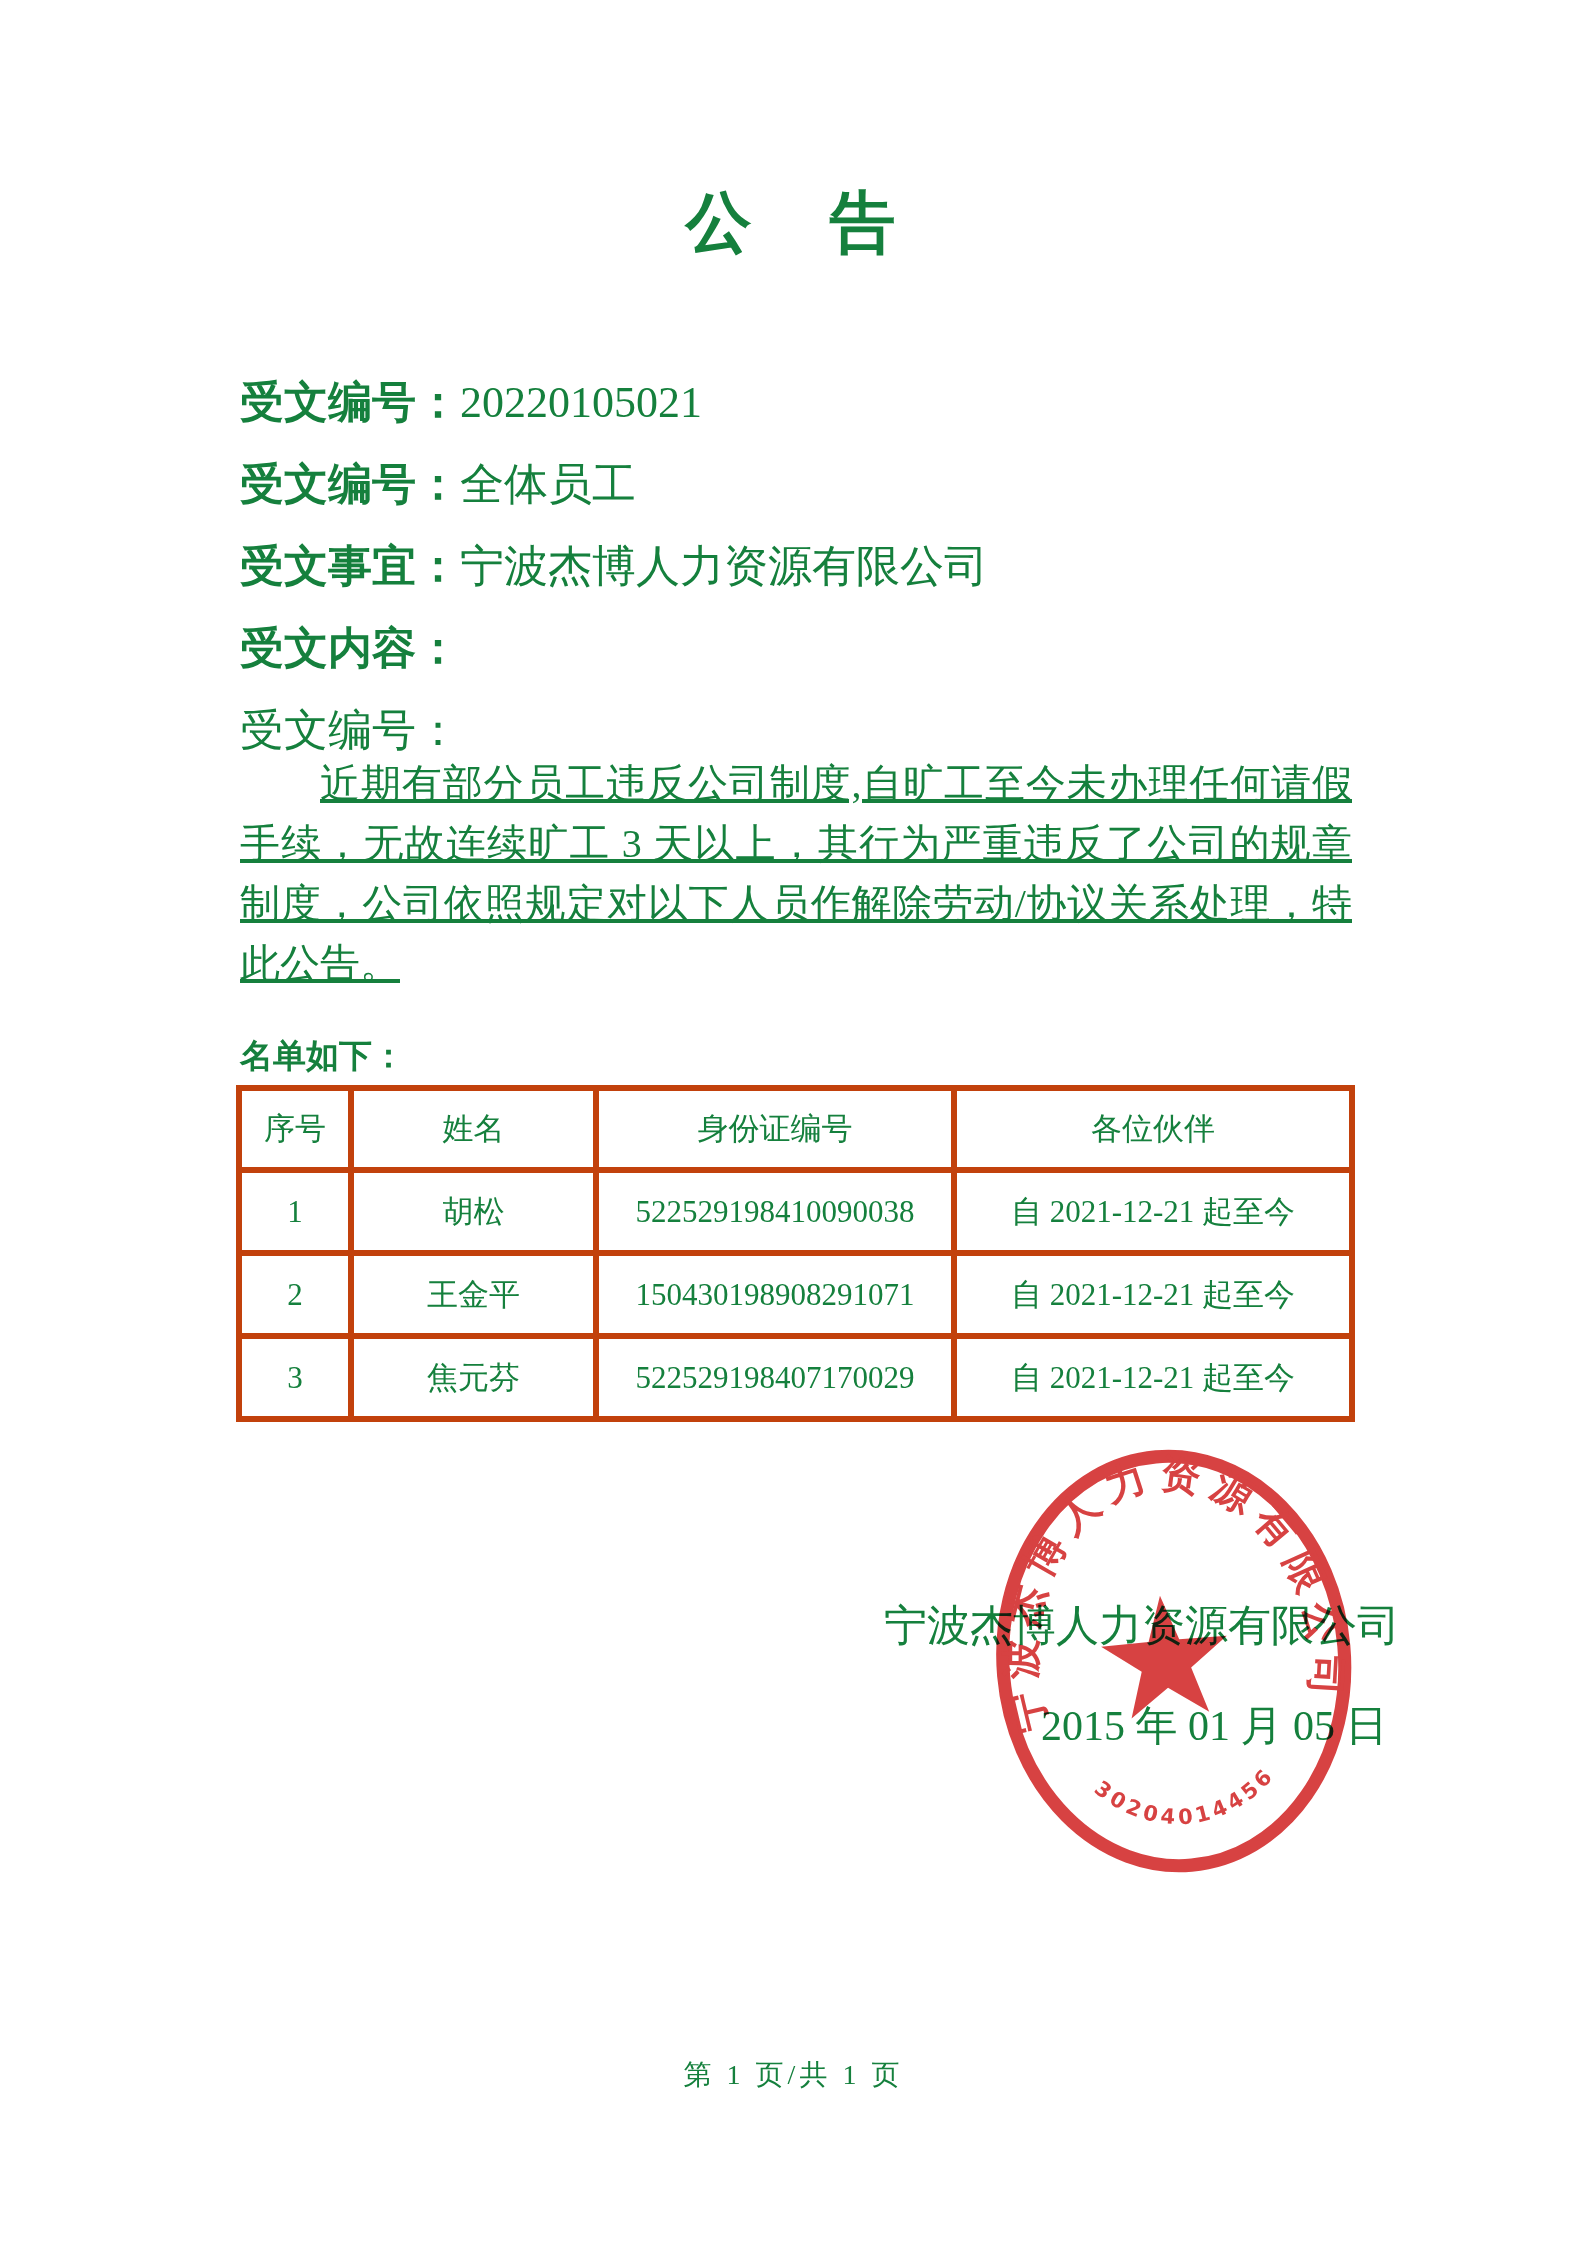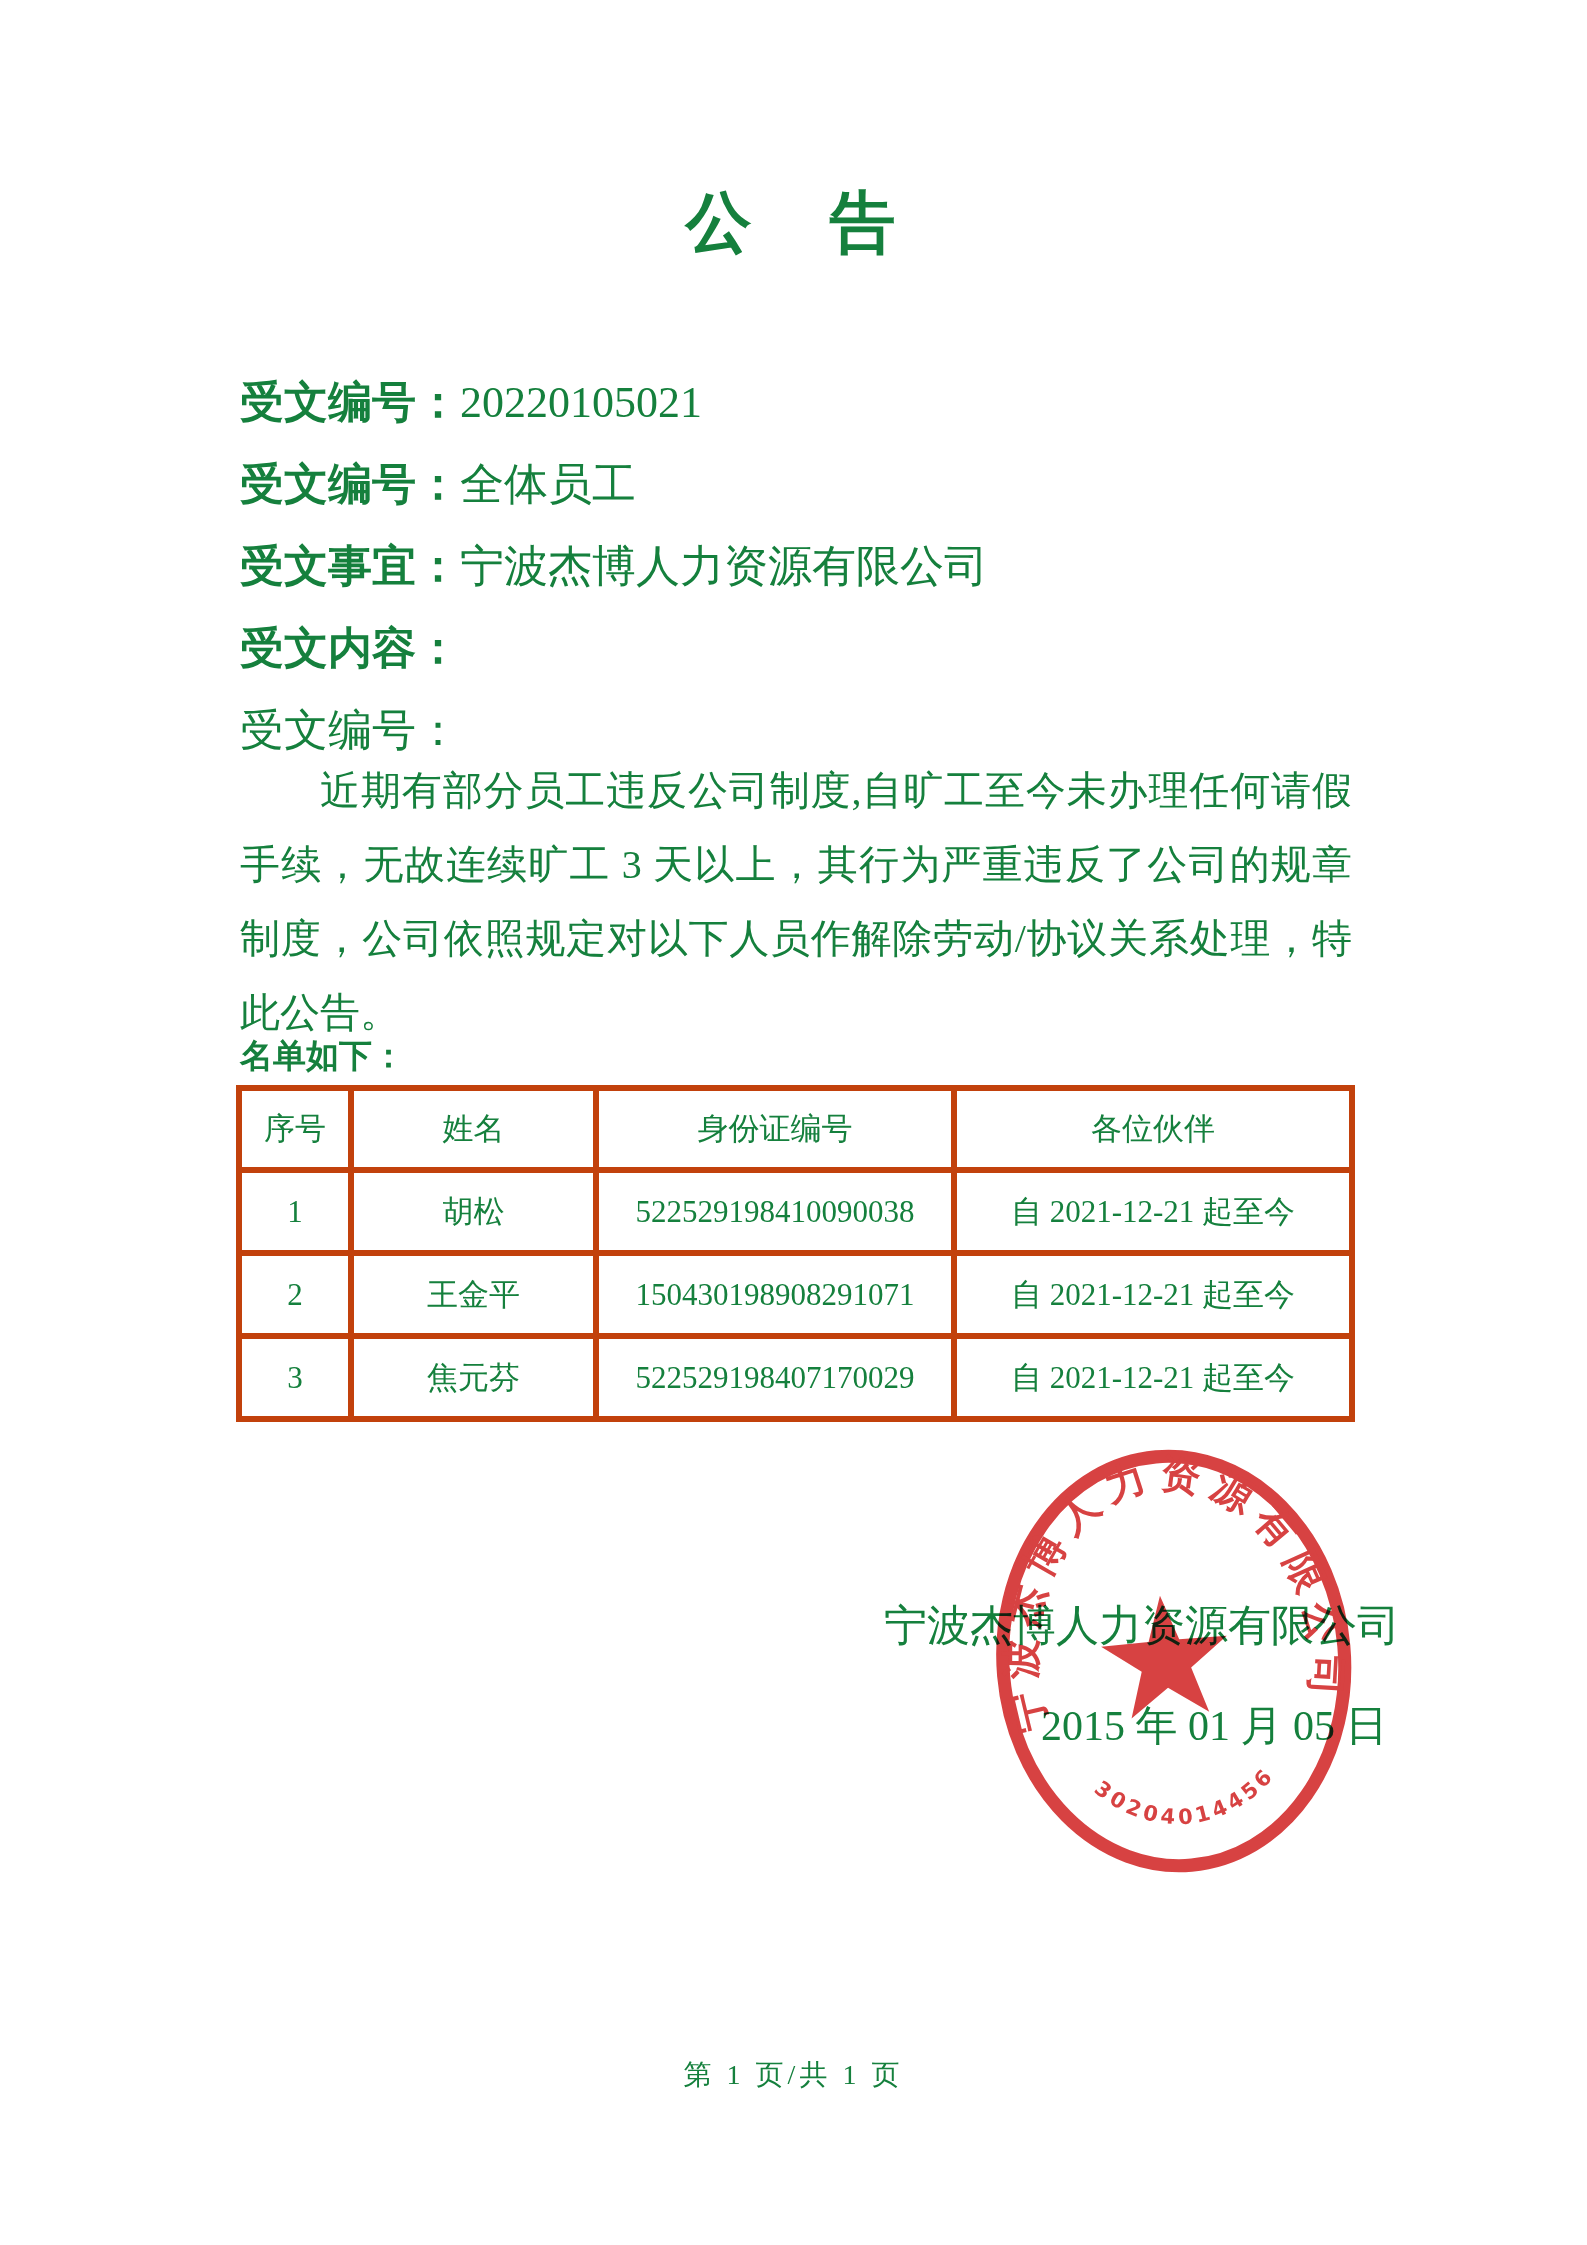--- a/index.html
+++ b/index.html
@@ -16,22 +16,22 @@
     margin:0;text-align:center;
     font-size:66px;font-weight:700;letter-spacing:6px;
   }
   .fields{position:absolute;top:362px;left:240px;width:1120px;}
   .field-line{height:82px;line-height:82px;font-size:44px;white-space:nowrap;}
   .field-label{font-weight:700;}
   .field-value{font-weight:400;}
   .salutation{font-weight:400;}
   .body-text{
     position:absolute;top:754px;left:240px;width:1112px;margin:0;
-    font-size:40px;line-height:74px;
-    text-indent:80px;text-align:justify;
+    font-size:40px;line-height:60px;
+    text-indent:80px;text-align:justify;text-decoration:underline;
   }
   .list-intro{
     position:absolute;top:1034px;left:240px;
     font-size:33px;font-weight:700;
   }
   .roster{
     position:absolute;top:1085px;left:236px;width:1119px;
     border-collapse:collapse;table-layout:fixed;
     font-size:31px;
   }

